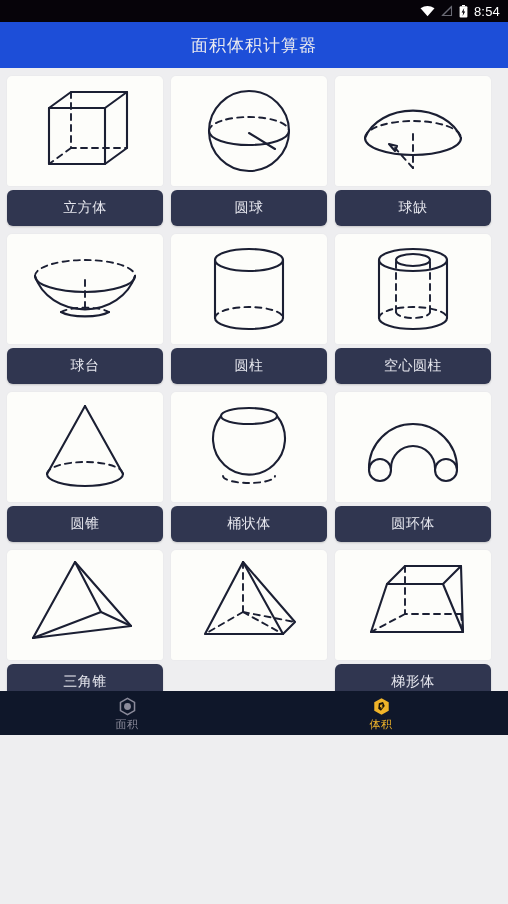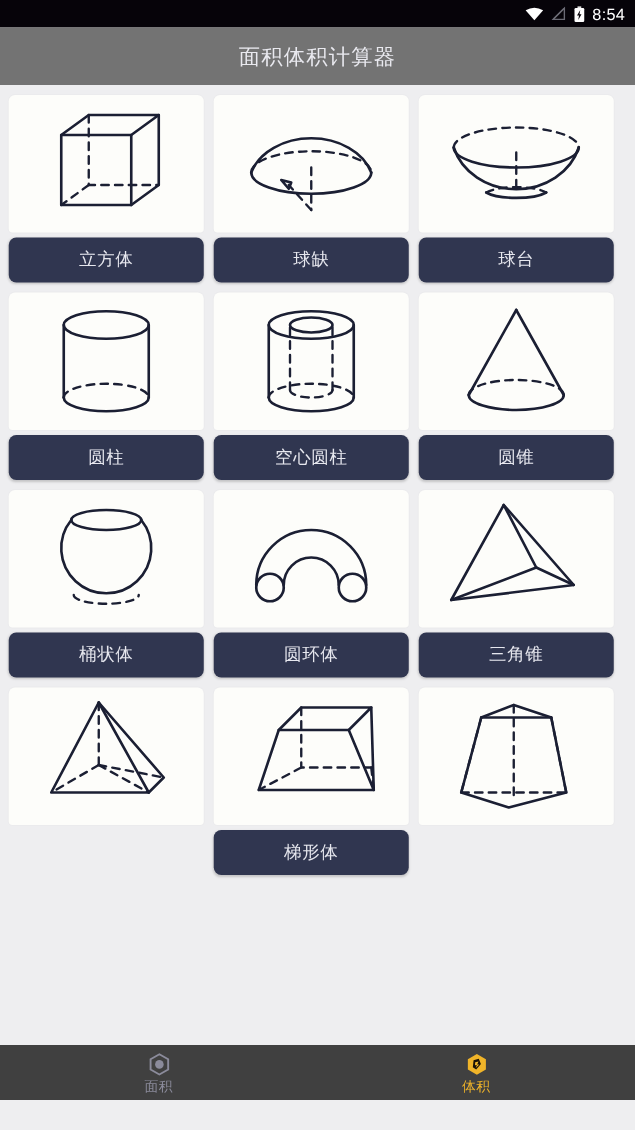--- a/index.html
+++ b/index.html
@@ -2,39 +2,39 @@
 <html><head>
 <meta charset="utf-8">
 <style>
   * { box-sizing: border-box; margin: 0; padding: 0; }
   html, body {
     width: 508px; height: 904px;
     font-family: "Liberation Sans", "DejaVu Sans", sans-serif;
     background: #eeeef0;
     overflow: hidden;
   }
-  #app { position: relative; width: 508px; height: 880px; display: flex; flex-direction: column; }
+  #app { position: relative; width: 508px; height: 735px; display: flex; flex-direction: column; }
 
   
   .statusbar {
     height: 22px; flex: 0 0 22px;
     background: #060309;
     display: flex; align-items: center; justify-content: flex-end;
     padding-right: 8px; gap: 6px;
   }
   .statusbar .sicon { display: flex; align-items: center; }
   .status-time {
     color: #ffffff; font-size: 13px; letter-spacing: .2px;
     font-family: "Liberation Sans", sans-serif;
   }
 
   
   .titlebar {
     flex: 0 0 46px; height: 46px;
-    background: #737373;
+    background: #1d4ed8;
     display: flex; align-items: center; justify-content: center;
   }
   .titlebar h1 {
     color: #e9e9ef; font-size: 17px; font-weight: 400; letter-spacing: 1px;
   }
 
   
   .content {
     flex: 1 1 auto; overflow: hidden; position: relative;
     background: #eeeef0;
@@ -62,21 +62,21 @@
     background: #303650;
     border-radius: 6px;
     display: flex; align-items: center; justify-content: center;
     color: #e6e7ee; font-size: 14px; letter-spacing: .5px;
     box-shadow: 0 1px 2px rgba(0,0,0,0.18);
   }
 
   
   .navbar {
     flex: 0 0 44px; height: 44px;
-    background: #404040;
+    background: #0f172a;
     display: flex; align-items: stretch;
   }
   .navitem {
     flex: 1 1 0; display: flex; flex-direction: column;
     align-items: center; justify-content: center; gap: 1px;
     padding-top: 2px;
   }
   .navitem .navlabel { font-size: 11px; letter-spacing: .5px; }
   .navitem.inactive .navlabel { color: #8b8b9b; }
   .navitem.active .navlabel { color: #f0b429; }
@@ -123,20 +123,31 @@
     <path fill="none" stroke="#1b1f33" stroke-width="2.1" stroke-linejoin="round" stroke-linecap="round" d="M120 16 L120 72 L98 88"></path>
     <path fill="none" stroke="#1b1f33" stroke-width="1.9" stroke-dasharray="6 5" stroke-linecap="round" d="M64 16 L64 72 L120 72"></path>
     <path fill="none" stroke="#1b1f33" stroke-width="1.9" stroke-dasharray="6 5" stroke-linecap="round" d="M64 72 L42 88"></path>
             </svg>
           </div>
           <div class="card-label">立方体</div>
         </div>
         <div class="card">
           <div class="card-img">
             <svg width="156" height="110" viewBox="0 0 156 110">
+    <circle fill="none" stroke="#1b1f33" stroke-width="2.1" stroke-linejoin="round" stroke-linecap="round" cx="78" cy="55" r="40"></circle>
+    <path fill="none" stroke="#1b1f33" stroke-width="2.1" stroke-linejoin="round" stroke-linecap="round" d="M38 55 A40 14 0 0 0 118 55"></path>
+    <path fill="none" stroke="#1b1f33" stroke-width="1.9" stroke-dasharray="6 5" stroke-linecap="round" d="M38 55 A40 14 0 0 1 118 55"></path>
+    <line fill="none" stroke="#1b1f33" stroke-width="2.1" stroke-linejoin="round" stroke-linecap="round" x1="78" y1="57" x2="104" y2="73"></line>
+            </svg>
+          </div>
+          <div class="card-label">圆球</div>
+        </div>
+        <div class="card">
+          <div class="card-img">
+            <svg width="156" height="110" viewBox="0 0 156 110">
     <path fill="none" stroke="#1b1f33" stroke-width="2.1" stroke-linejoin="round" stroke-linecap="round" d="M30 62 A48 17 0 0 0 126 62"></path>
     <path fill="none" stroke="#1b1f33" stroke-width="2.1" stroke-linejoin="round" stroke-linecap="round" d="M30 62 A50 38 0 0 1 126 62"></path>
     <path fill="none" stroke="#1b1f33" stroke-width="1.9" stroke-dasharray="6 5" stroke-linecap="round" d="M30 62 A48 17 0 0 1 126 62"></path>
     <path fill="none" stroke="#1b1f33" stroke-width="1.9" stroke-dasharray="6 5" stroke-linecap="round" d="M78 58 L78 92"></path>
     <path fill="none" stroke="#1b1f33" stroke-width="1.9" stroke-dasharray="6 5" stroke-linecap="round" d="M78 92 L60 72"></path>
     <path fill="none" stroke="#1b1f33" stroke-width="2.1" stroke-linejoin="round" stroke-linecap="round" d="M62 70 L54 68 L60 75 Z"></path>
             </svg>
           </div>
           <div class="card-label">球缺</div>
         </div>

